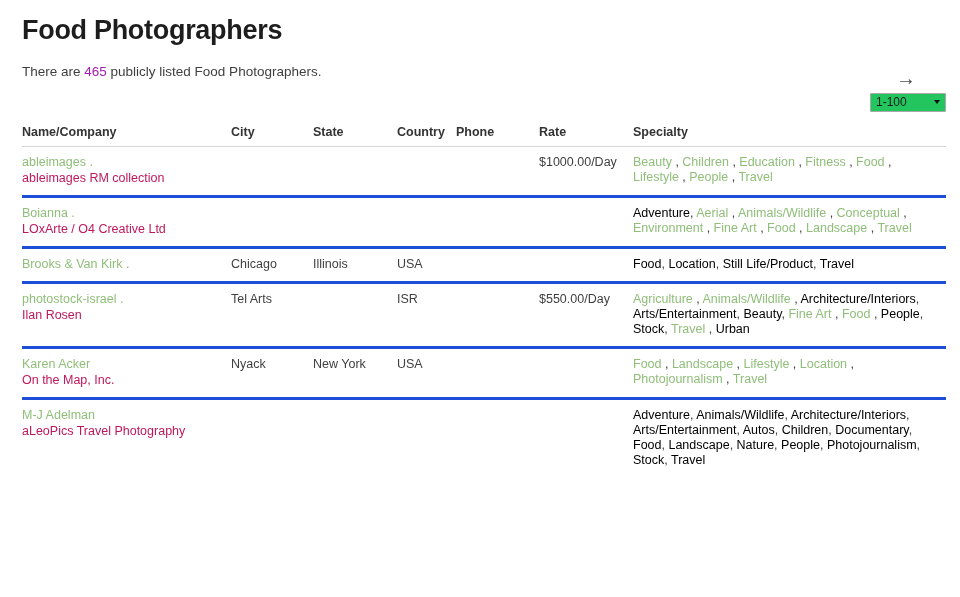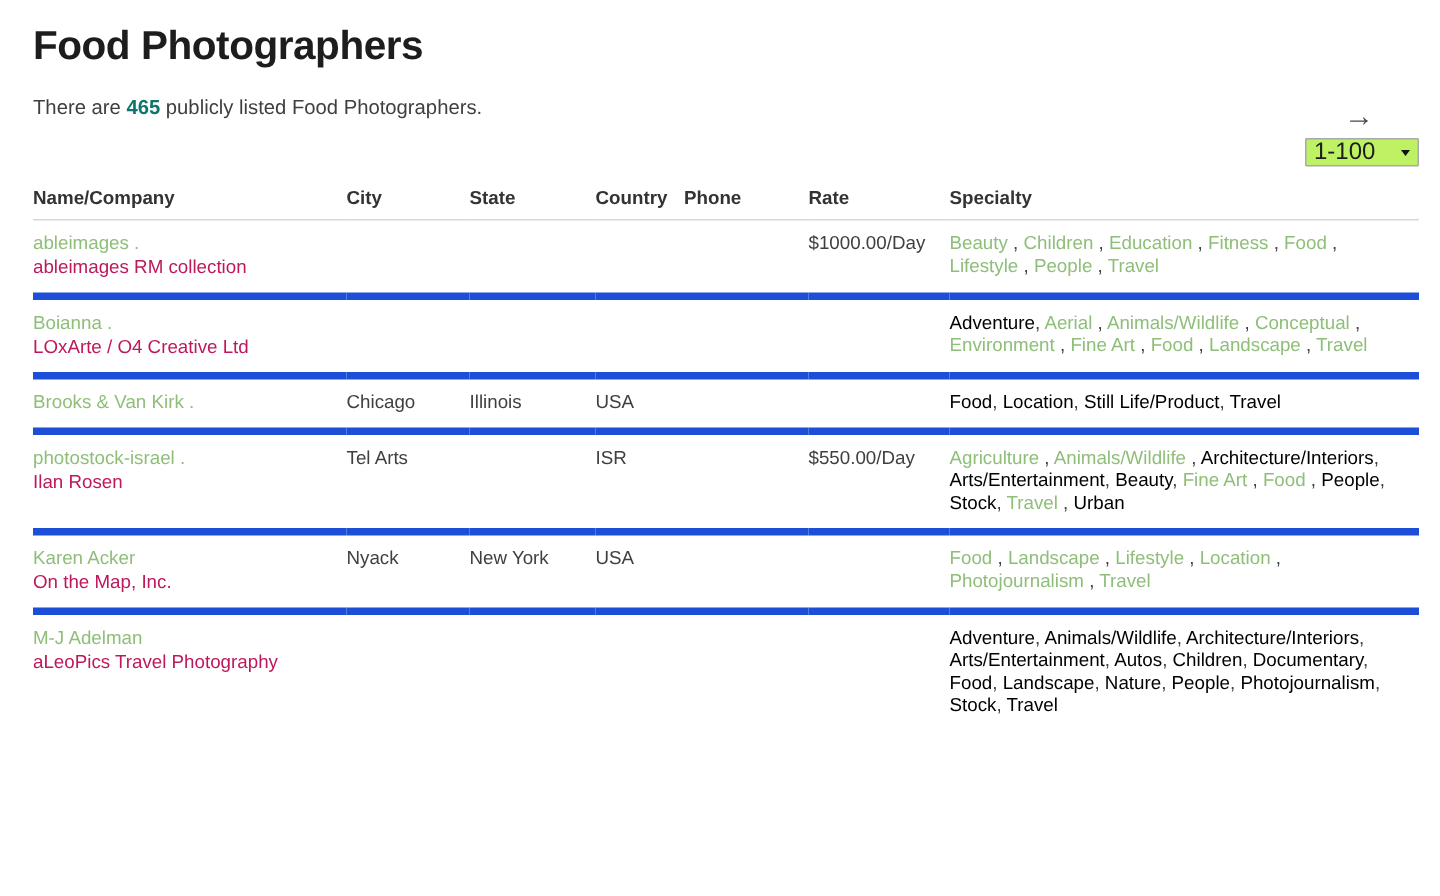--- a/index.html
+++ b/index.html
@@ -34,21 +34,21 @@
     letter-spacing: -0.3px;
     color: #1d1d1d;
   }
   .subtitle {
     margin: 0;
     padding-top: 16px;
     font-size: 13.5px;
     line-height: 17px;
     color: #3f3f3f;
   }
-  .subtitle b { font-weight: bold; color: #0f766e; }
+  .subtitle b { font-weight: normal; color: #a21caf; }
 
   
   .pager {
     position: absolute;
     right: 14px;
     top: 68px;
     display: flex;
     align-items: center;
     justify-content: flex-end;
     gap: 0;
@@ -71,23 +71,23 @@
   }
   .range-select {
     appearance: none;
     -webkit-appearance: none;
     box-sizing: border-box;
     width: 76px;
     height: 19px;
     padding: 0 16px 0 5px;
     border: 1px solid #a9a9a9;
     border-radius: 1px;
-    background: #bef264;
+    background: #22c55e;
     font-family: "Liberation Sans", sans-serif;
-    font-size: 16px;
+    font-size: 12px;
     line-height: 17px;
     color: #1d1d1d;
   }
   .select-wrap { position: relative; display: inline-block; }
   .select-wrap .caret {
     position: absolute;
     right: 6px;
     top: 50%;
     margin-top: -2px;
     width: 0; height: 0;
@@ -110,21 +110,21 @@
     font-weight: bold;
     font-size: 12.5px;
     color: #333333;
     padding: 0 4px 7px 0;
     border-bottom: 1px solid #d8d8d8;
     vertical-align: bottom;
   }
   table.listing td {
     vertical-align: top;
     padding: 8px 6px 9px 0;
-    border-bottom: 5px solid #1d4ed8;
+    border-bottom: 3px solid #1d4ed8;
     color: #3f3f3f;
     line-height: 15px;
   }
   table.listing tr:last-child td { border-bottom: none; }
 
   col.c-name    { width: 209px; }
   col.c-city    { width: 82px; }
   col.c-state   { width: 84px; }
   col.c-country { width: 59px; }
   col.c-phone   { width: 83px; }

